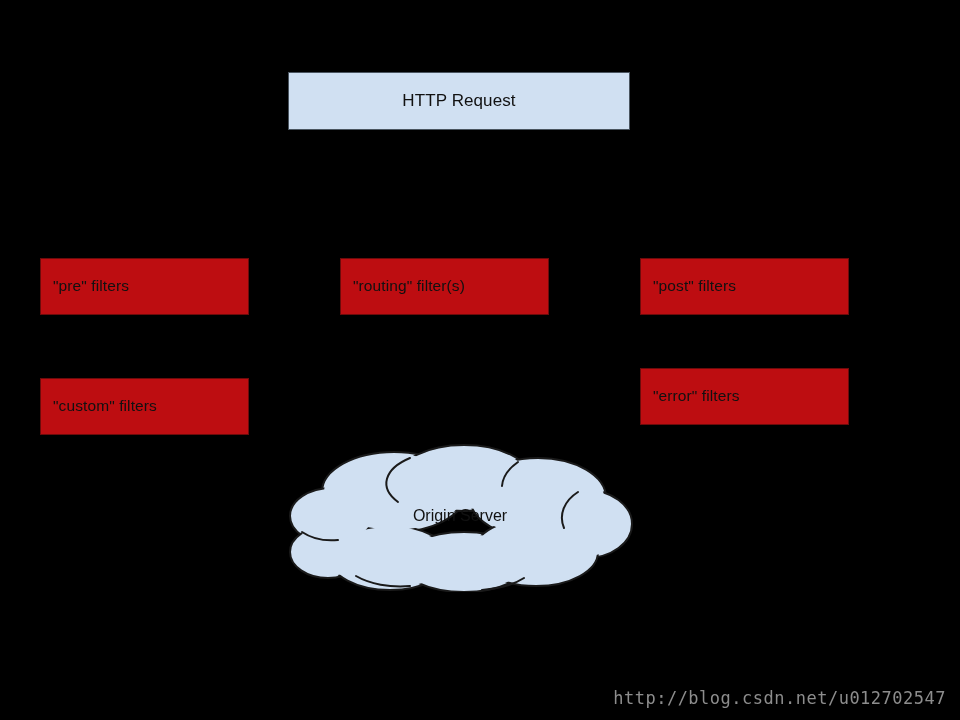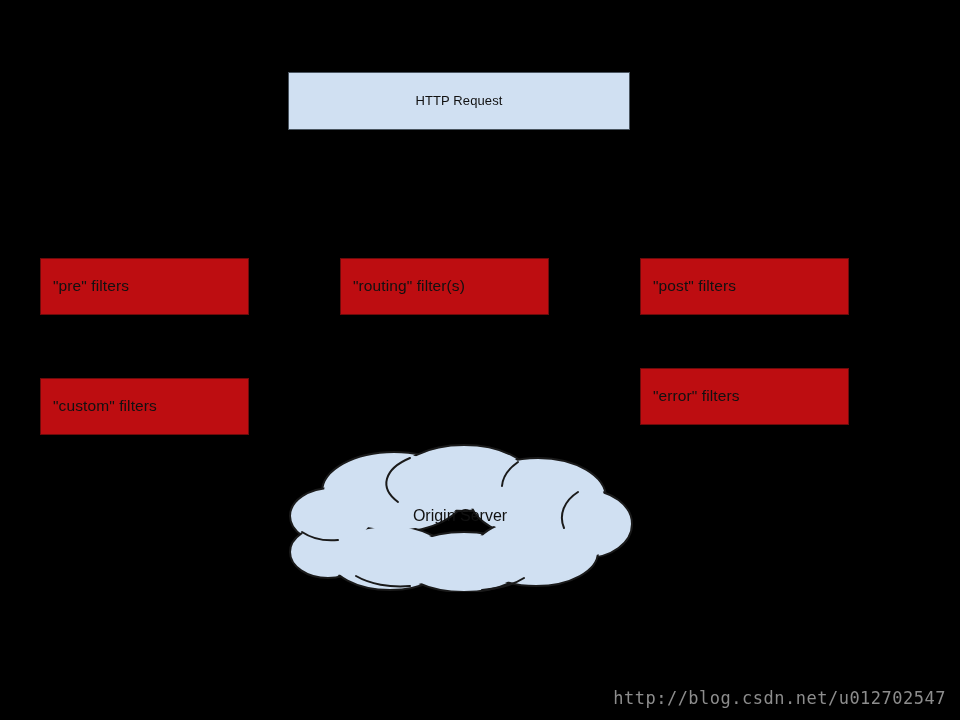--- a/index.html
+++ b/index.html
@@ -34,21 +34,21 @@
     line-height: 1.2;
     letter-spacing: 0.1px;
     white-space: nowrap;
   }
 
   .node.blue {
     background: #d0e0f2;
     border: 1px solid #4a5560;
     justify-content: center;
     text-align: center;
-    font-size: 13px;
+    font-size: 17px;
   }
 
   .node.red {
     background: #bd0d11;
     border: 1px solid #6d0b0b;
     justify-content: flex-start;
     padding-left: 12px;
   }
 
   

